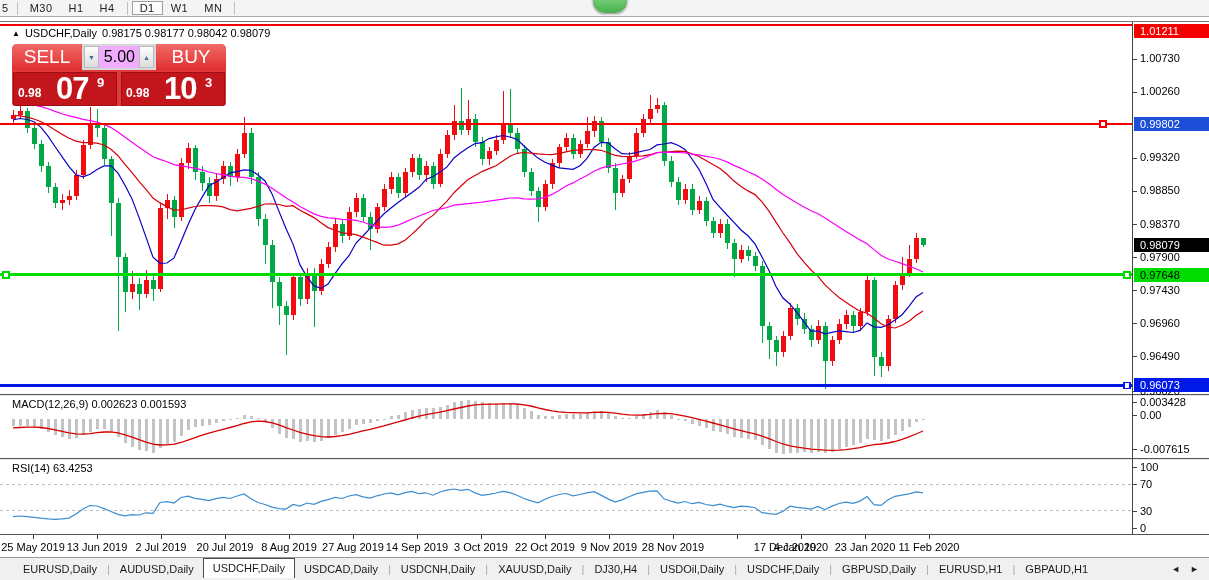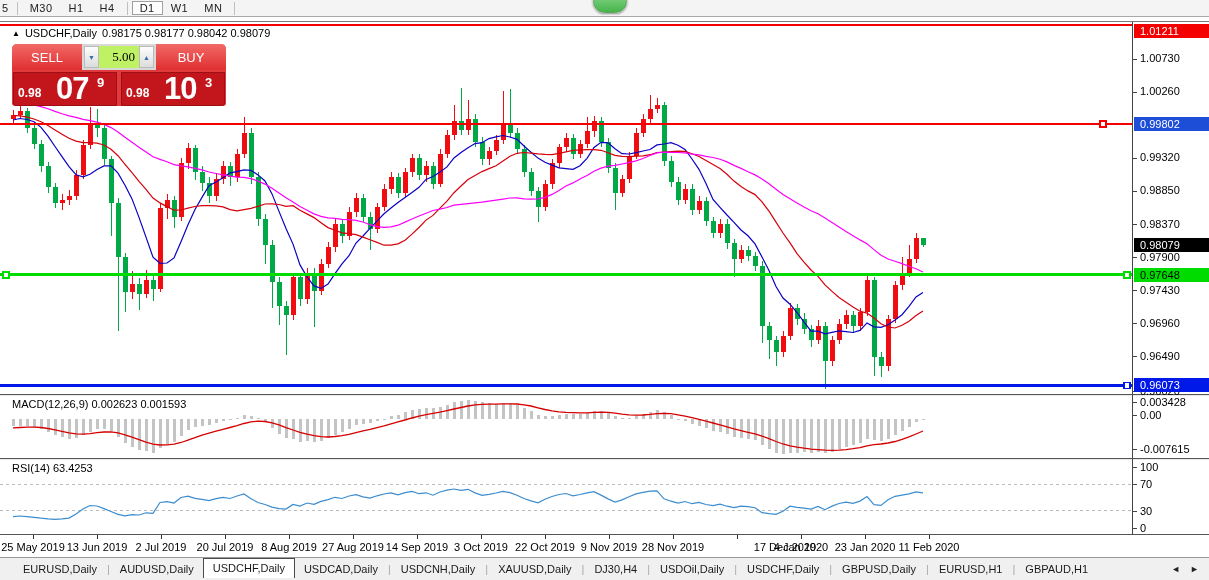--- a/index.html
+++ b/index.html
@@ -27,28 +27,28 @@
   .splitter { left:0; width:1209px; height:2px; background:#555; border-bottom:1px solid #e8e8e8; }
   #axis-line { left:1132px; top:22px; width:1px; height:513px; background:#444; }
 
   #chart-title { left:12px; top:27px; display:flex; align-items:center; gap:5px; white-space:nowrap; }
   #chart-title .tri { font-size:8px; }
 
   
   #trade { left:12px; top:44px; width:214px; height:62px; background:#e23a3c; border-radius:5px 5px 3px 3px; }
   #trade .row1 { position:absolute; left:0; top:0; width:214px; height:26px; display:flex; }
   .trade-btn { width:70px; height:26px; background:linear-gradient(#f26a66,#df2f31);
-    color:#fff; font-size:13px; display:flex; align-items:center; justify-content:center; cursor:pointer; }
+    color:#fff; font-size:19px; display:flex; align-items:center; justify-content:center; cursor:pointer; }
   #sell-btn { border-radius:5px 0 0 0; }
   #buy-btn  { border-radius:0 5px 0 0; }
   #vol-box { width:74px; height:26px; background:#f2f2f2; border:2px solid #d8d8d8; display:flex; }
   .spin-btn { width:15px; height:100%; background:linear-gradient(#fdfdfd,#dcdcdc); border:1px solid #bbb;
     color:#3a6ea5; font-size:7px; display:flex; align-items:center; justify-content:center; cursor:pointer; }
-  #vol-value { flex:1; background:#bef264; display:flex; align-items:center; justify-content:flex-end;
-    padding-right:4px; font-size:13px;font-family:Liberation Serif, serif; }
+  #vol-value { flex:1; background:#f0abfc; display:flex; align-items:center; justify-content:flex-end;
+    padding-right:4px; font-size:16px; }
   .px-box { position:absolute; top:28px; width:104px; height:34px; background:#c3161c;
     border:1px solid #9d0f14; color:#fff; overflow:hidden; }
   #px-sell { left:1px; border-radius:0 0 0 3px; }
   #px-buy  { left:109px; border-radius:0 0 3px 0; }
   .px-small { position:absolute; left:4px; bottom:5px; font-size:12px; font-weight:bold; }
   .px-big   { position:absolute; left:42px; top:-2px; font-size:31px; font-weight:bold; letter-spacing:-1px; }
   .px-sup   { position:absolute; left:83px; top:2px; font-size:13px; font-weight:bold; }
 
   
   #axis { left:1133px; top:22px; width:76px; height:534px; }

